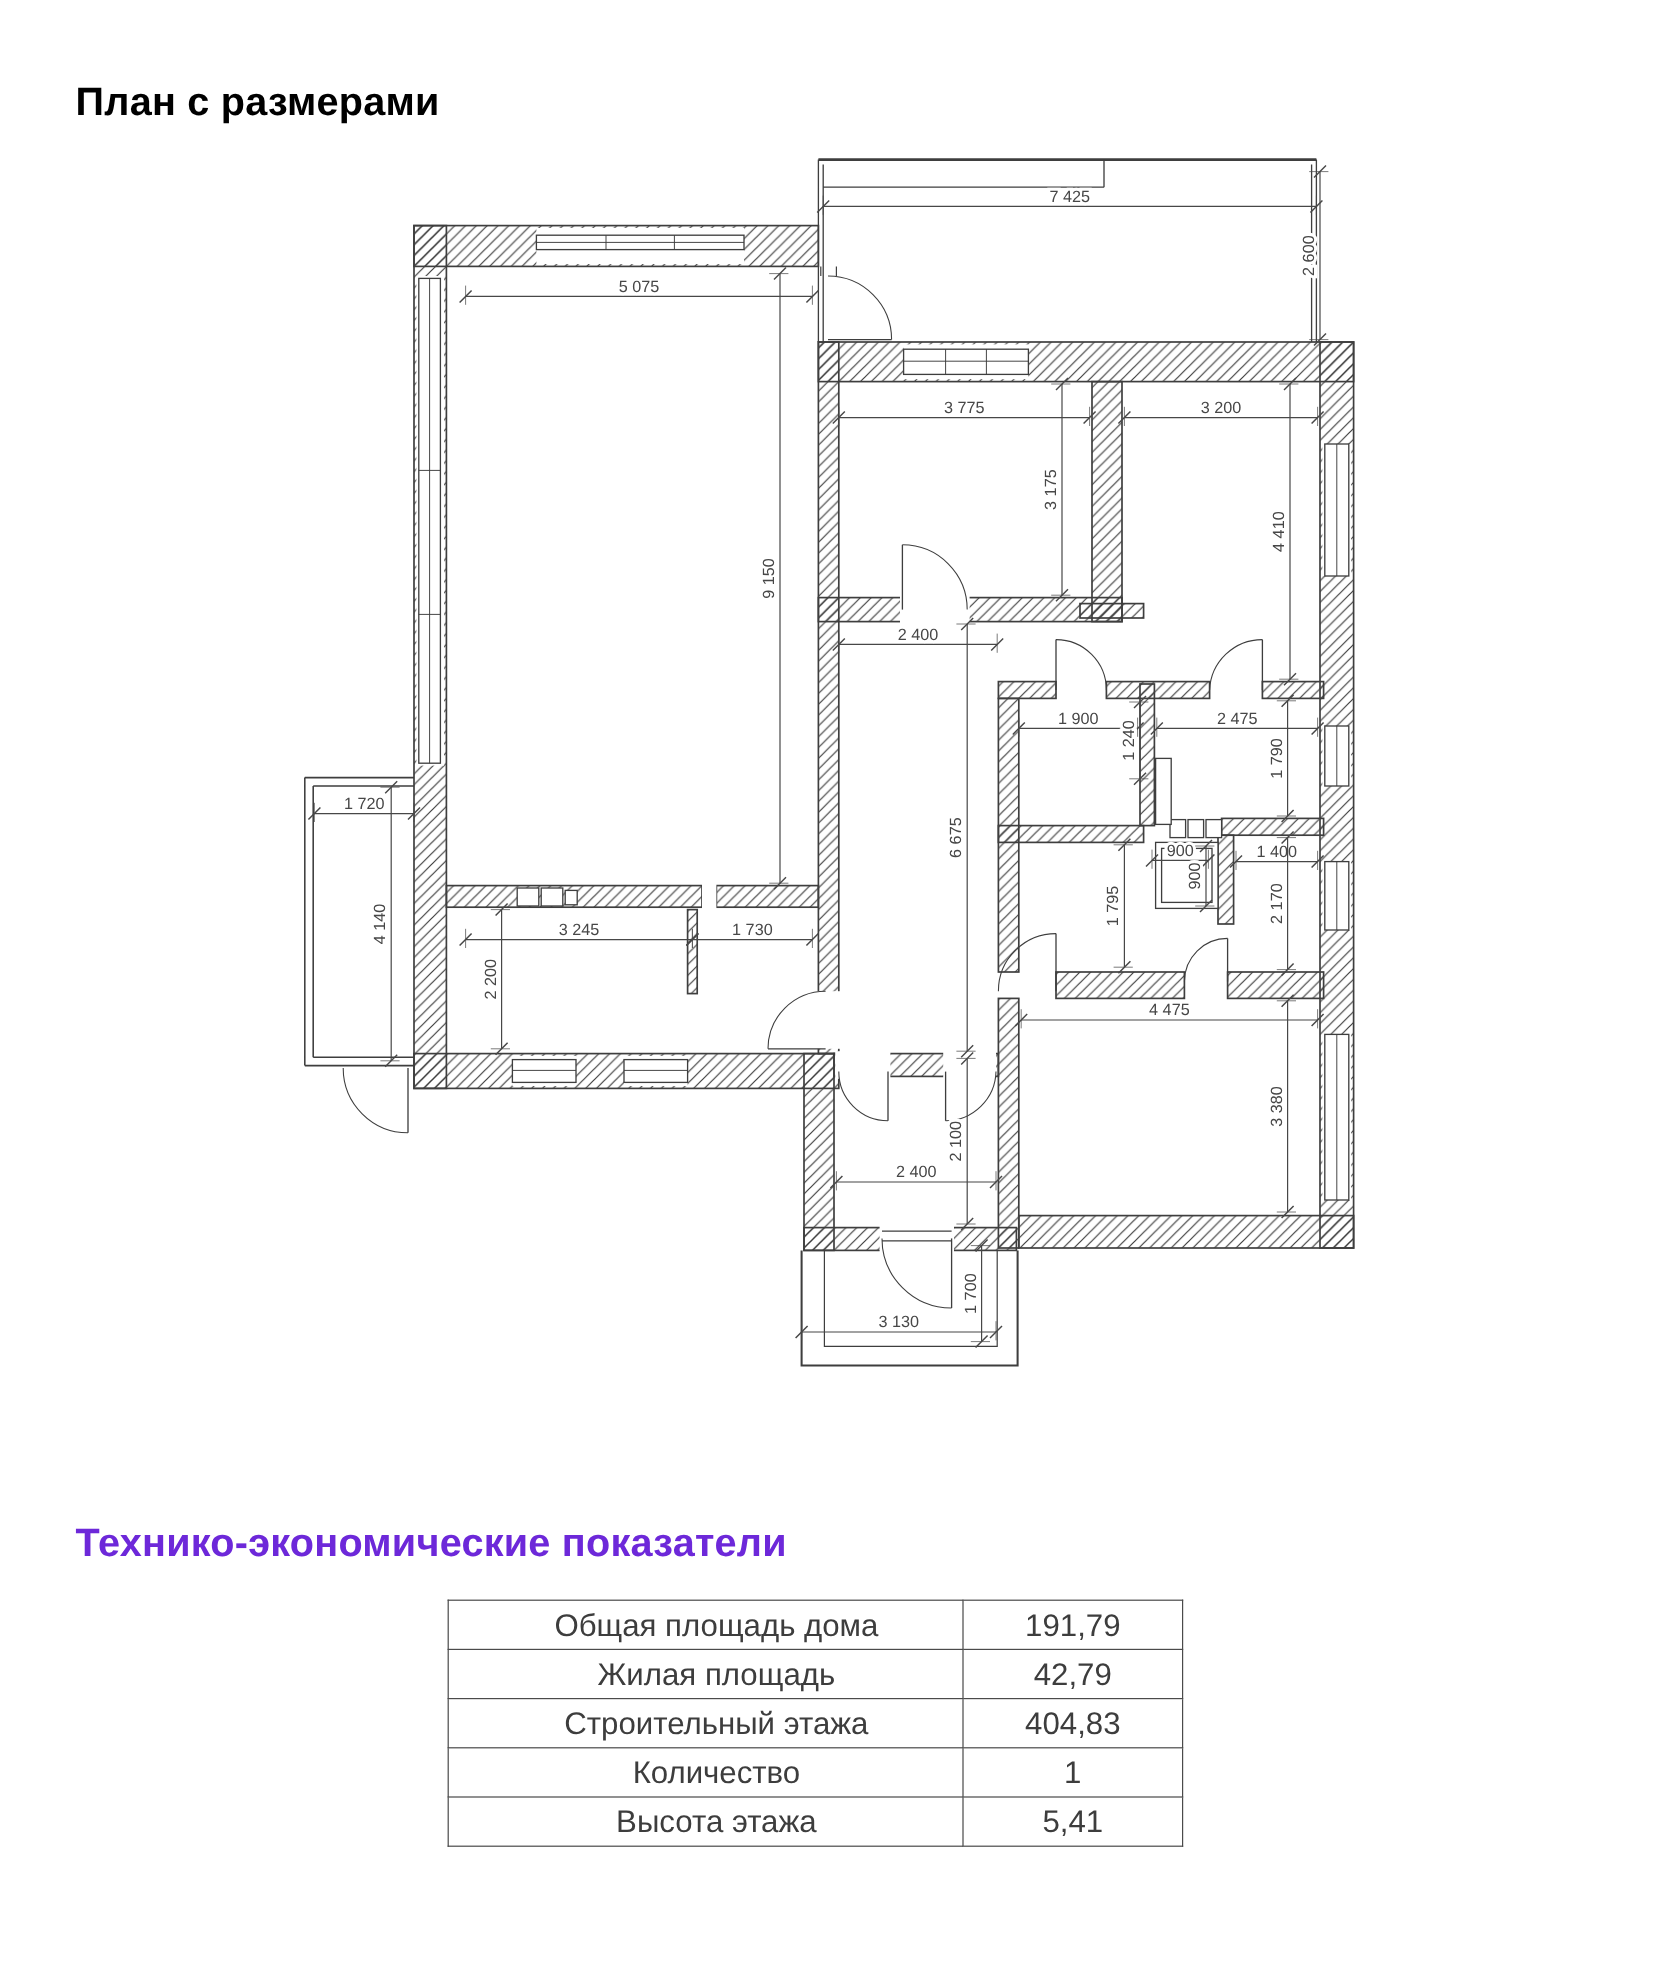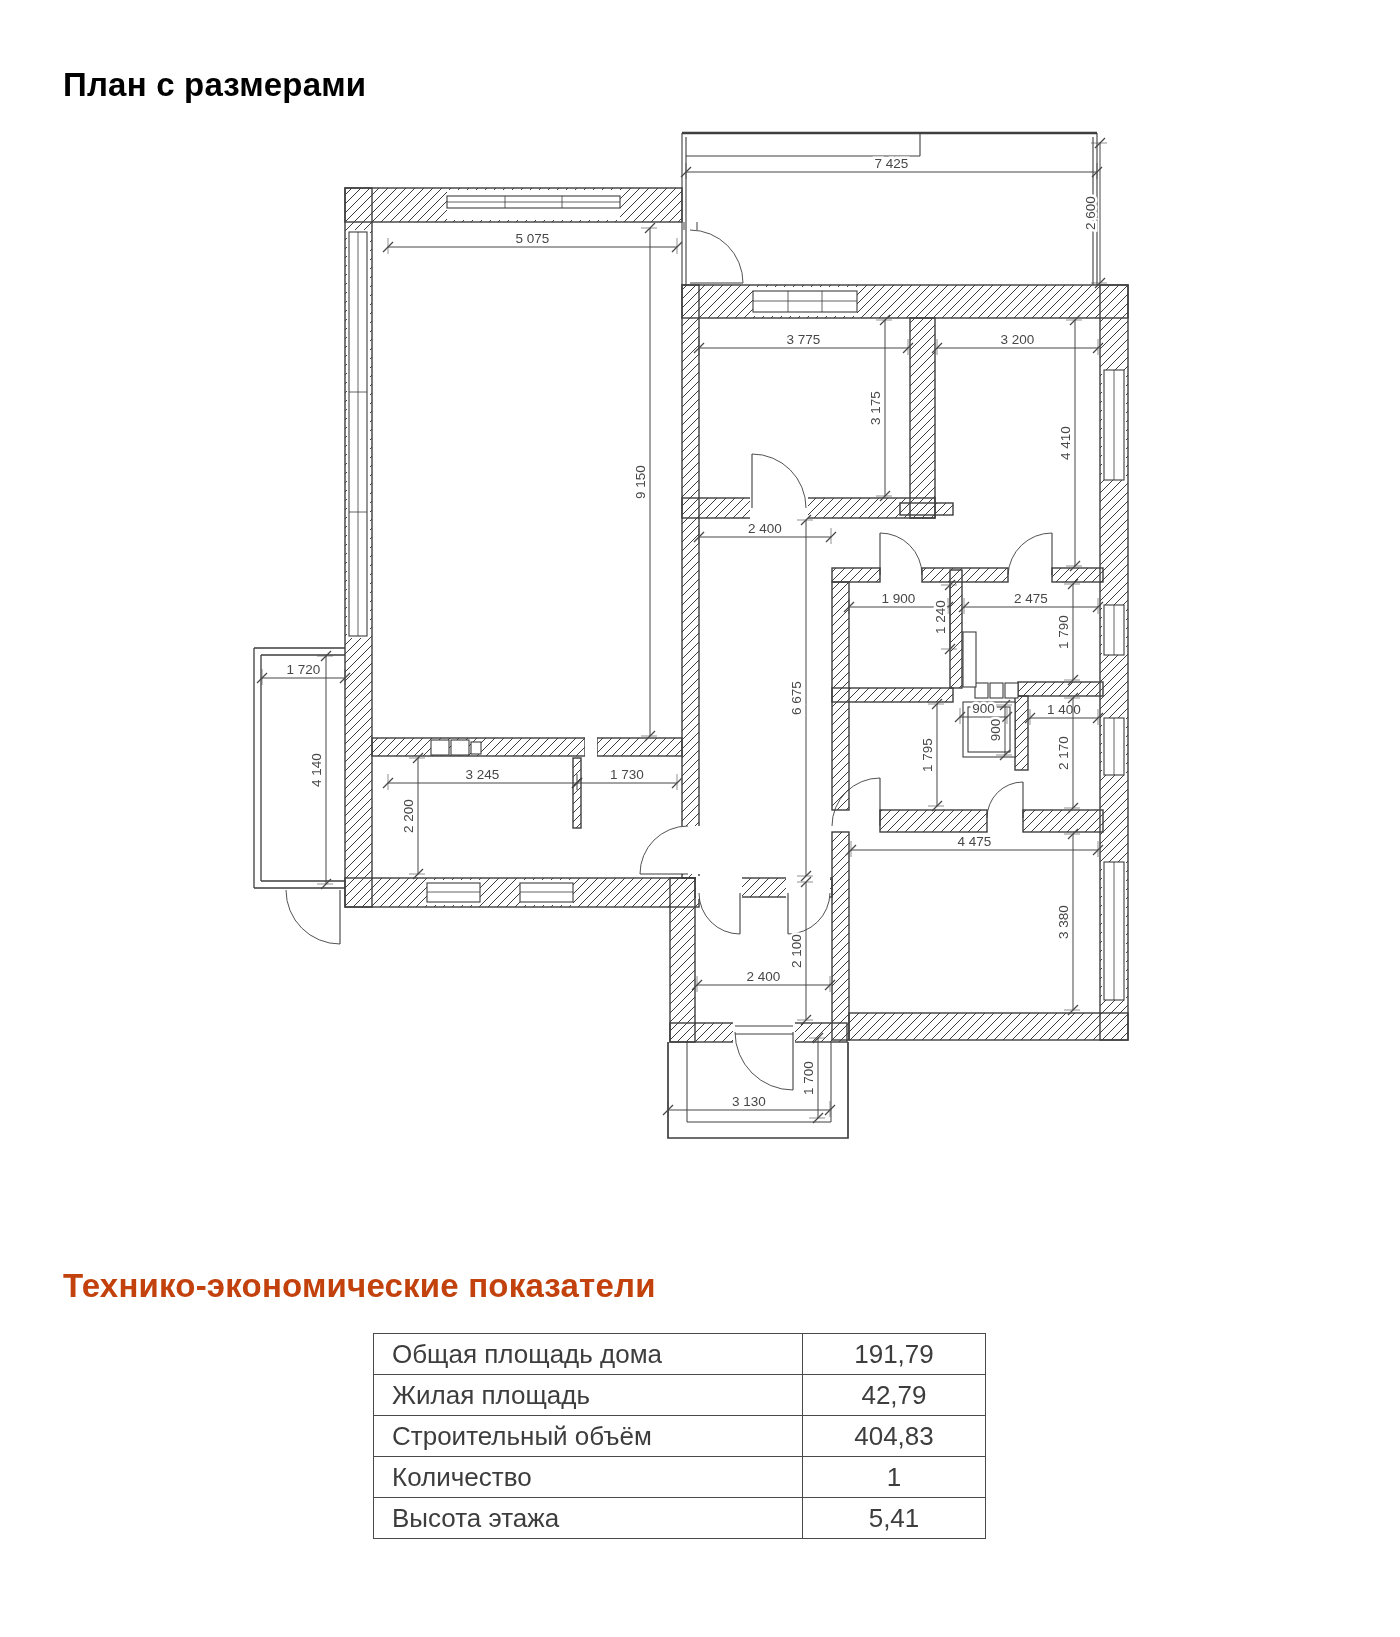--- a/index.html
+++ b/index.html
@@ -1,28 +1,28 @@
 <!DOCTYPE html>
 <html><head>
 <meta charset="utf-8">
 <style>
   html,body{margin:0;padding:0;background:#ffffff;}
   body{width:1400px;height:1637px;position:relative;font-family:"Liberation Sans",sans-serif;overflow:hidden;}
   .page-title{position:absolute;left:63px;top:44px;font-size:33px;font-weight:bold;color:#000000;letter-spacing:.2px;}
-  .section-title{position:absolute;left:63px;top:1240px;font-size:33px;font-weight:bold;color:#c2410c;letter-spacing:.2px;}
+  .section-title{position:absolute;left:63px;top:1240px;font-size:33px;font-weight:bold;color:#6d28d9;letter-spacing:.2px;}
   #plan-svg{position:absolute;left:0;top:0;}
   .wall{fill:url(#hatch);stroke:#3e3e3e;stroke-width:1.4;}
   .open{fill:#ffffff;stroke:none;}
   .ln{stroke:#3e3e3e;fill:none;}
   .fixture{fill:#ffffff;stroke:#3e3e3e;stroke-width:1.1;}
   .door{stroke:#3e3e3e;stroke-width:1.1;fill:none;}
   .arc{stroke:#3e3e3e;stroke-width:.9;fill:none;}
   table.indicators{position:absolute;left:373px;top:1333px;border-collapse:collapse;table-layout:fixed;}
   table.indicators td{border:1.5px solid #4a4a4a;height:40px;font-size:26px;color:#3d3d3d;background:#fff;}
-  td.ind-label{width:410px;padding:0 0 0 18px;text-align:left;}
+  td.ind-label{width:410px;padding:0 0 0 18px;text-align:center;}
   td.ind-value{width:182px;text-align:center;padding:0;}
 </style>
 </head>
 <body>
 
 <h1 class="page-title">План с размерами</h1>
 
 <svg id="plan-svg" width="1400" height="1160" viewBox="0 0 1400 1160" xmlns="http://www.w3.org/2000/svg">
   <defs>
     <pattern id="hatch" width="9" height="9" patternUnits="userSpaceOnUse">
@@ -450,21 +450,21 @@
   <tbody>
     <tr>
       <td class="ind-label">Общая площадь дома</td>
       <td class="ind-value">191,79</td>
     </tr>
     <tr>
       <td class="ind-label">Жилая площадь</td>
       <td class="ind-value">42,79</td>
     </tr>
     <tr>
-      <td class="ind-label">Строительный объём</td>
+      <td class="ind-label">Строительный этажа</td>
       <td class="ind-value">404,83</td>
     </tr>
     <tr>
       <td class="ind-label">Количество</td>
       <td class="ind-value">1</td>
     </tr>
     <tr>
       <td class="ind-label">Высота этажа</td>
       <td class="ind-value">5,41</td>
     </tr>

